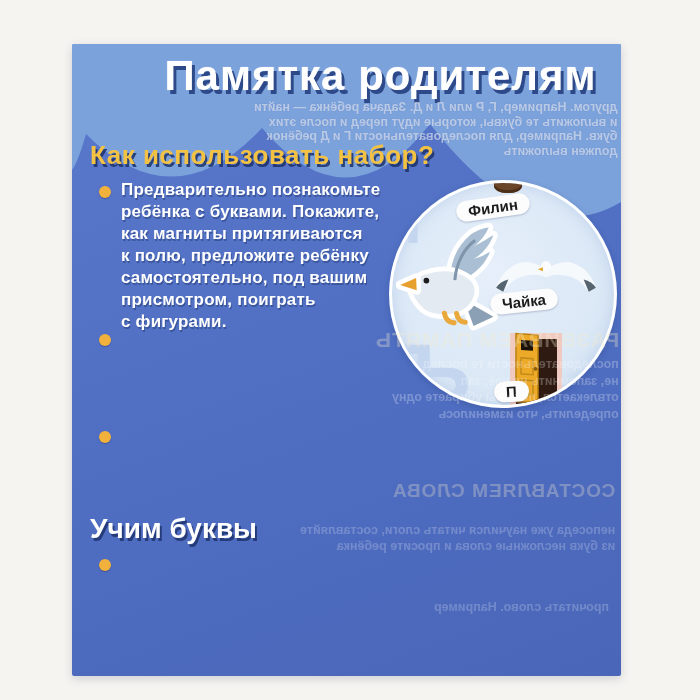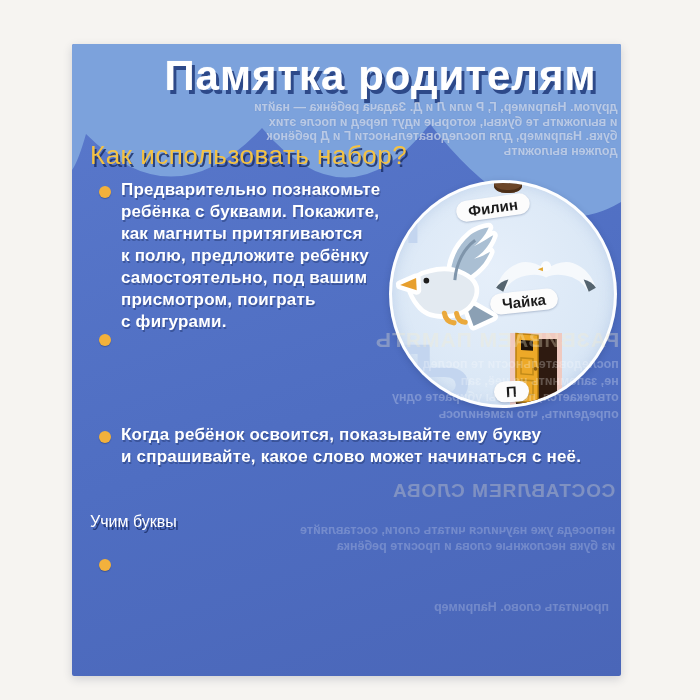--- a/index.html
+++ b/index.html
@@ -5,25 +5,25 @@
   html,body{margin:0;padding:0;}
   .page{position:relative;width:700px;height:700px;background:#f6f4f1;overflow:hidden;
         font-family:"Liberation Sans","DejaVu Sans",sans-serif;}
   .card{position:absolute;left:72px;top:44px;width:549px;height:632px;overflow:hidden;
         background:linear-gradient(160deg,#5a79cc 0%,#4f6ec2 55%,#4a66b8 100%);
         border-radius:2px;box-shadow:0 3px 10px rgba(40,50,80,.18);}
   .wave{position:absolute;left:0;top:0;z-index:10;}
   .title{position:absolute;left:0;top:8px;width:100%;text-align:center;z-index:25;
         font-size:42px;font-weight:bold;color:#ffffff;letter-spacing:1px;
         text-shadow:3px 4px 0 rgba(32,58,122,.85), 0 0 1px rgba(255,255,255,.6);margin-left:34px;}
-  .h-yellow{position:absolute;z-index:25;font-weight:normal;color:#f4c243;
+  .h-yellow{position:absolute;z-index:25;font-weight:bold;color:#f4c243;
         text-shadow:2px 3px 0 rgba(28,48,104,.85);letter-spacing:.5px;}
   .h-usage{left:18px;top:96px;font-size:26px;}
   .h-games{left:18px;top:425px;font-size:29px;letter-spacing:1px;}
-  .h-white{position:absolute;left:18px;top:469px;z-index:25;font-size:16px;font-weight:normal;
+  .h-white{position:absolute;left:18px;top:469px;z-index:25;font-size:28px;font-weight:bold;
         color:#ffffff;text-shadow:2px 3px 0 rgba(28,48,104,.8);}
   .dot{position:absolute;width:12px;height:12px;border-radius:50%;background:#f2b13c;z-index:25;
         box-shadow:0 1px 1px rgba(30,50,100,.4);}
   .btext{position:absolute;z-index:25;color:#ffffff;font-weight:bold;font-size:17px;
         line-height:22px;white-space:pre-line;letter-spacing:.2px;
         text-shadow:1px 1.5px 0 rgba(30,50,105,.45);}
   .ghost{position:absolute;z-index:30;transform:scaleX(-1);font-weight:bold;
         color:rgba(255,255,255,.30);pointer-events:none;white-space:pre-line;text-align:left;}
   .g-header{top:56px;right:4px;font-size:12.5px;line-height:14.5px;
         color:rgba(255,255,255,.55);text-shadow:0 0 1px rgba(50,80,150,.35);}
@@ -77,22 +77,20 @@
 ребёнка с буквами. Покажите,
 как магниты притягиваются
 к полю, предложите ребёнку
 самостоятельно, под вашим
 присмотром, поиграть
 с фигурами.</div>
 
     <span class="dot" style="left:27px;top:290px"></span>
 
     <span class="dot" style="left:27px;top:387px"></span>
-    <div class="btext" style="left:49px;top:380px;width:500px">Когда ребёнок освоится, показывайте ему букву
-и спрашивайте, какое слово может начинаться с неё.</div>
 
     <div class="h-white">Учим буквы</div>
 
     <span class="dot" style="left:27px;top:515px"></span>
 
     <div class="photo">
 
       <div class="field-letter" style="left:-14px;top:8px;font-size:62px">Ч</div>
       <div class="field-letter" style="left:6px;top:148px;font-size:84px">Ъ</div>
 

